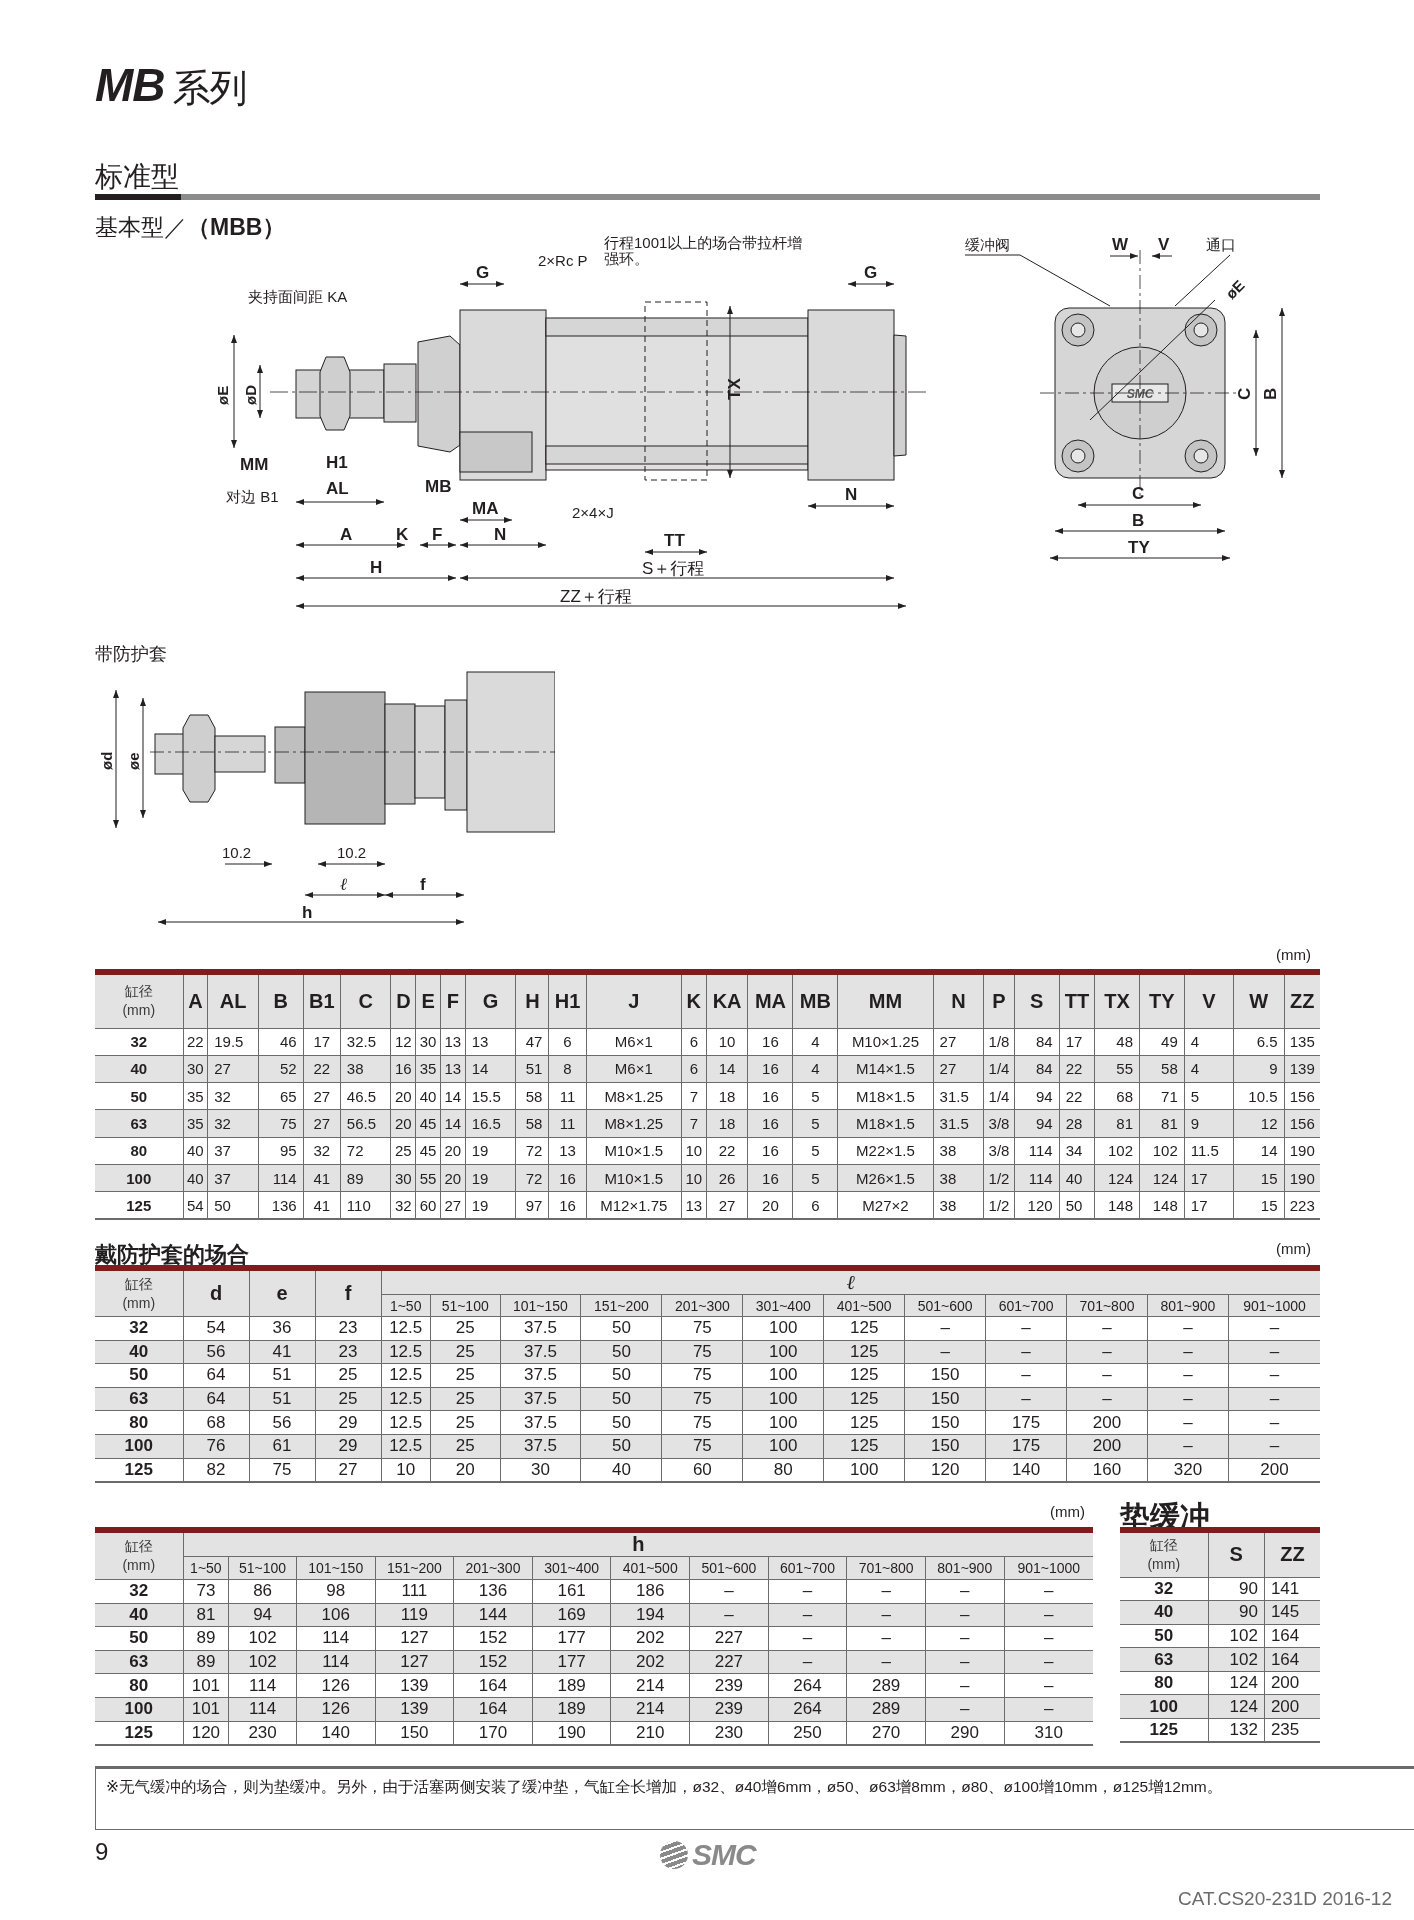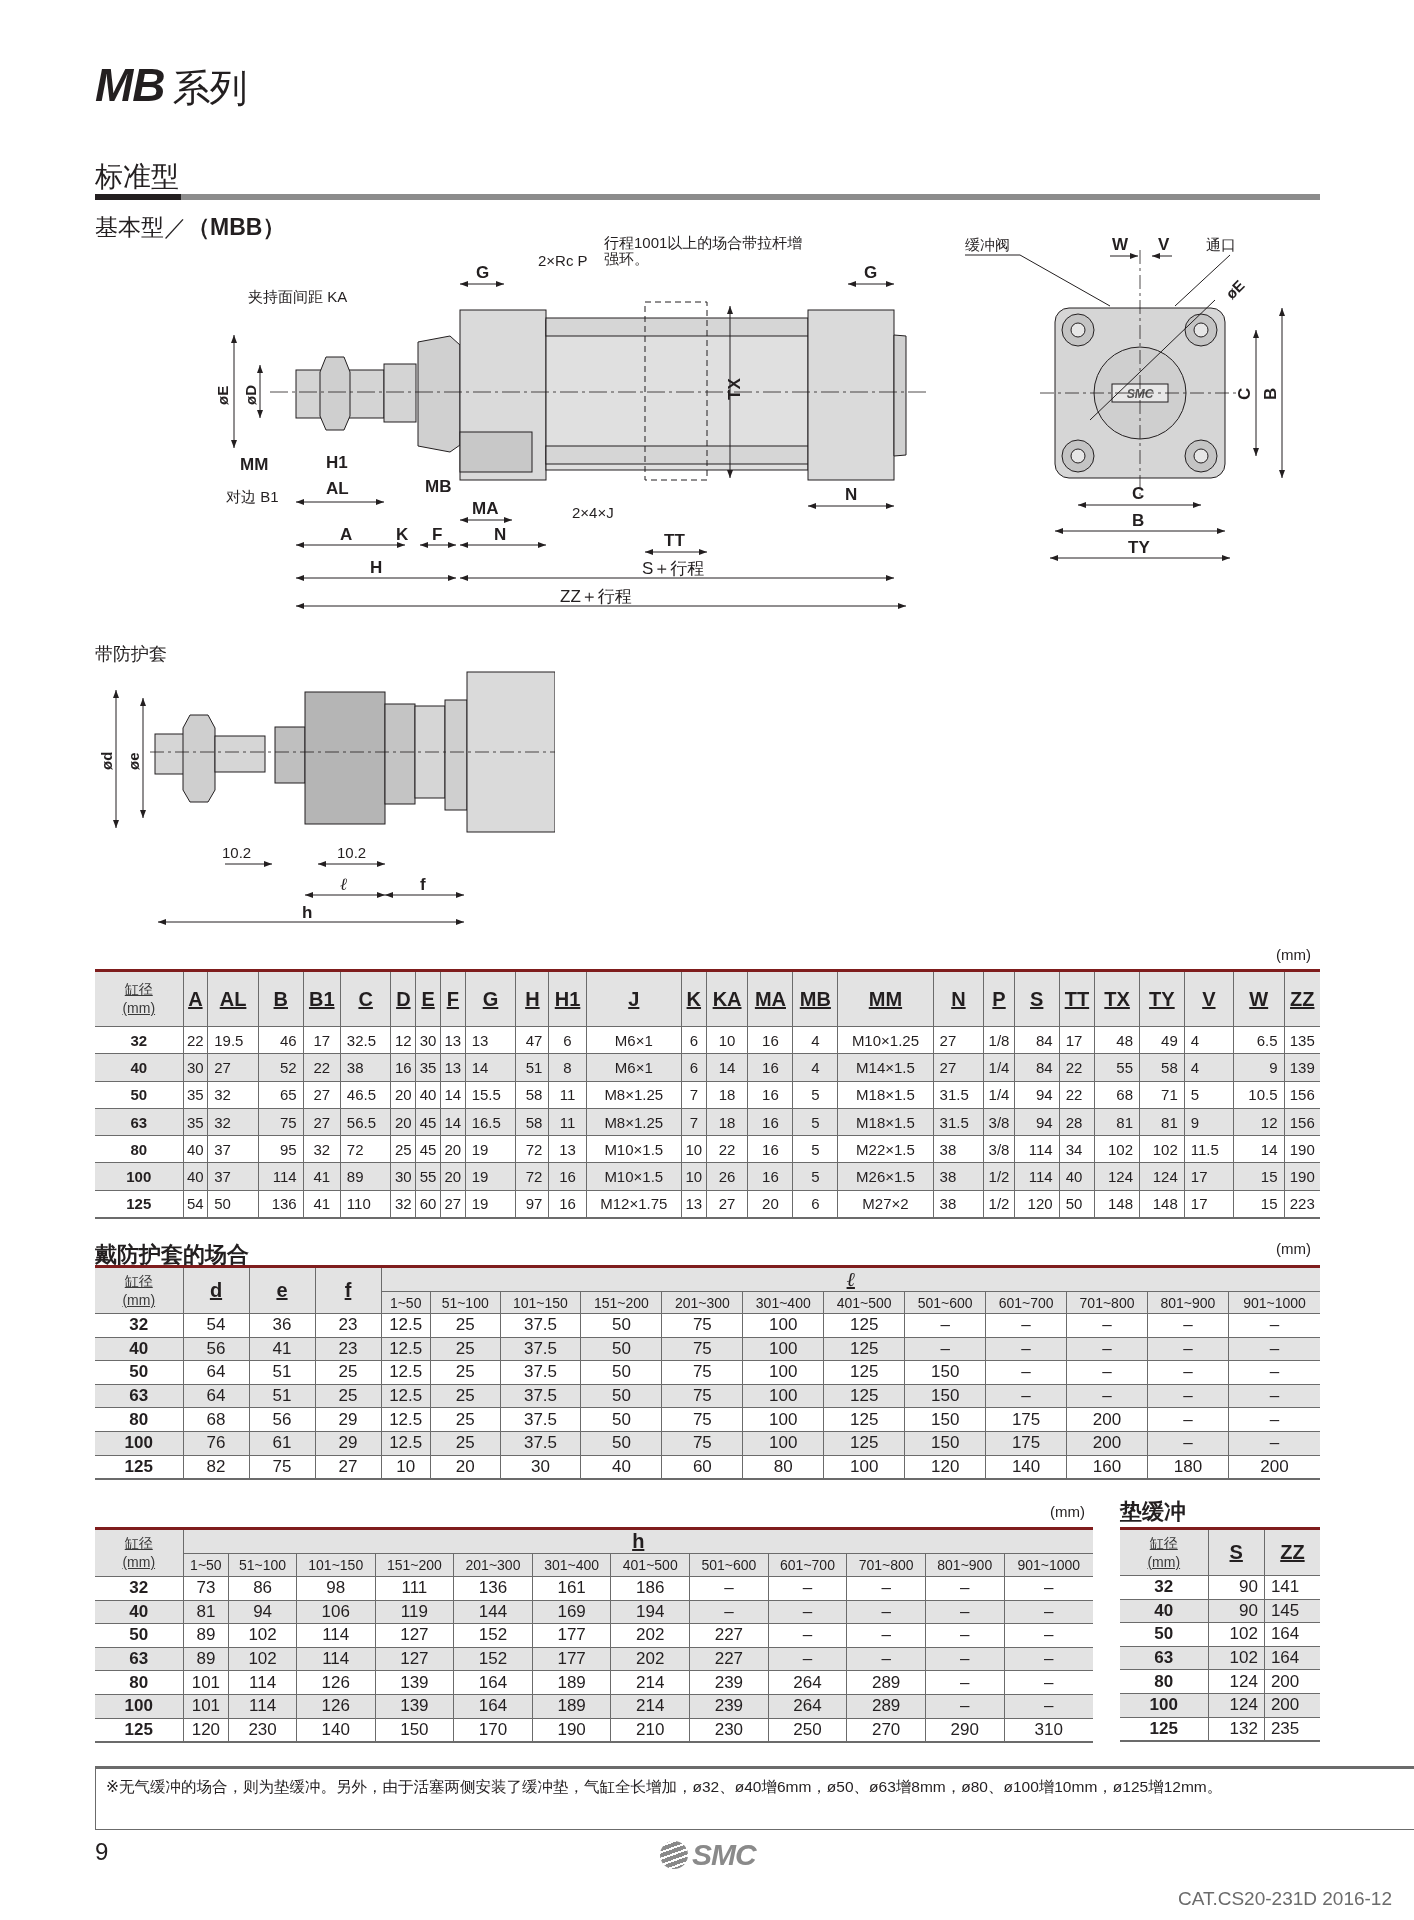--- a/index.html
+++ b/index.html
@@ -20,21 +20,21 @@
   .diagram svg { display: block; }
   .dlabel { font-family: "Liberation Sans", sans-serif; fill: #231f20; }
 
   .boot-title { position: absolute; left: 95px; top: 642px; font-size: 18px; }
 
   .unit { position: absolute; font-size: 15px; }
 
   table.spec { position: absolute; border-collapse: collapse; font-family: "Liberation Sans", sans-serif; }
   table.spec td, table.spec th { border: 1px solid #6b6b6b; text-align: center; font-weight: normal; padding: 0; }
   table.spec thead th { background: #e3e3e3; }
-  table.spec tr.top th { border-top: 3px solid #7f1d1d; text-decoration: underline; }
+  table.spec tr.top th { border-top: 6px solid #7f1d1d; }
   table.spec tbody tr:last-child td { border-bottom: 2px solid #6b6b6b; }
   table.spec tbody tr:nth-child(even) td { background: #e3e3e3; }
   table.spec th.bore-h { font-size: 14px; line-height: 1.35; color: #3a3a3a; }
   table.spec th.col-h { font-weight: bold; font-size: 20px; }
   table.spec td.bore { font-weight: bold; font-size: 18px; }
   table.spec td.l { text-align: left; padding-left: 6px; }
   table.spec td.r { text-align: right; padding-right: 6px; }
   table.spec tr > :first-child { border-left: none; }
   table.spec tr > :last-child { border-right: none; }
 
@@ -47,21 +47,21 @@
   #t2 thead tr.top th { height: 24px; }
   #t2 thead tr.sub th { height: 22px; font-size: 14px; }
   #t2 tbody td { height: 23.6px; font-size: 17px; }
   #t2 th.ell { font-style: italic; font-family: "Liberation Serif", serif; font-size: 20px; }
 
   #t3 { left: 95px; top: 1527px; width: 998px; }
   #t3 thead tr.top th { height: 24px; }
   #t3 thead tr.sub th { height: 23px; font-size: 14px; }
   #t3 tbody td { height: 23.6px; font-size: 17px; }
 
-  .t4-title { position: absolute; left: 1120px; top: 1497px; font-size: 22px; font-weight: bold; }
+  .t4-title { position: absolute; left: 1120px; top: 1497px; font-size: 30px; font-weight: bold; }
   #t4 { left: 1120px; top: 1527px; width: 200px; }
   #t4 thead th { height: 47px; }
   #t4 tbody td { height: 23.6px; font-size: 17px; }
 
   .note { position: absolute; left: 95px; top: 1766px; width: 1387px; height: 64px; border: 1px solid #6b6b6b; border-top: 3px solid #6b6b6b; padding: 6px 10px; font-size: 15.5px; line-height: 24px; }
 
   .page-num { position: absolute; left: 95px; top: 1838px; font-size: 24px; }
   .logo { position: absolute; left: 660px; top: 1838px; font-size: 30px; font-weight: bold; font-style: italic; color: #8a8a8a; letter-spacing: -1px; display: flex; align-items: center; gap: 4px; }
   .logo-mark { width: 28px; height: 28px; border-radius: 50%; background: repeating-linear-gradient(160deg, #8a8a8a 0 4px, #ffffff 4px 6px); }
   .catalog { position: absolute; right: 22px; top: 1888px; font-family: Liberation Sans, sans-serif; font-size: 19px; color: #6b6b6b; }
@@ -648,21 +648,21 @@
         <td>10</td>
         <td>20</td>
         <td>30</td>
         <td>40</td>
         <td>60</td>
         <td>80</td>
         <td>100</td>
         <td>120</td>
         <td>140</td>
         <td>160</td>
-        <td>180</td>
+        <td>320</td>
         <td>200</td>
       </tr>
     </tbody>
 </table>
 
 <div class="unit" style="left:1050px; top:1503px;">(mm)</div>
 <table class="spec" id="t3">
   <thead>
     <tr class="top">
       <th class="bore-h" rowspan="2" style="width:88px"><span>缸径</span><br><span>(mm)</span></th>

